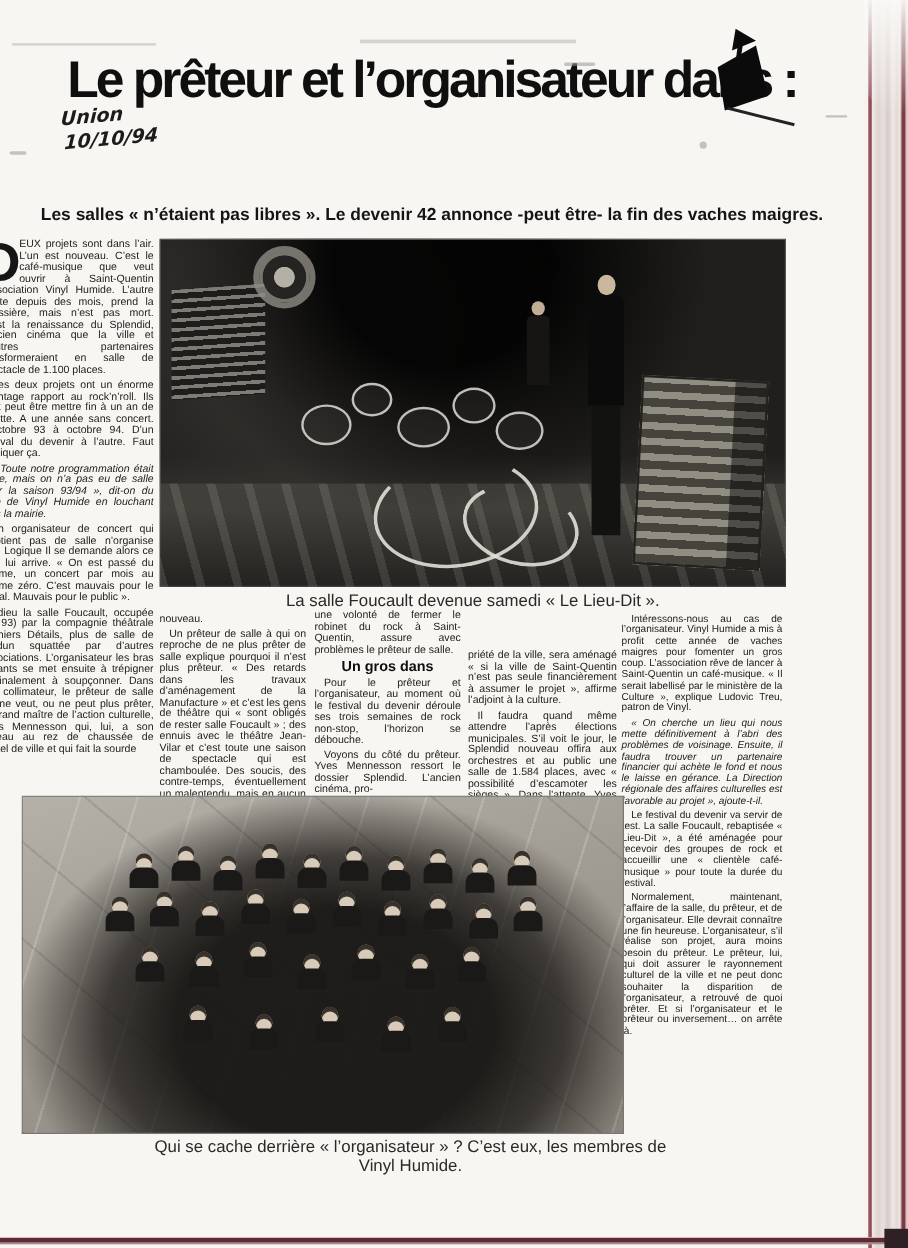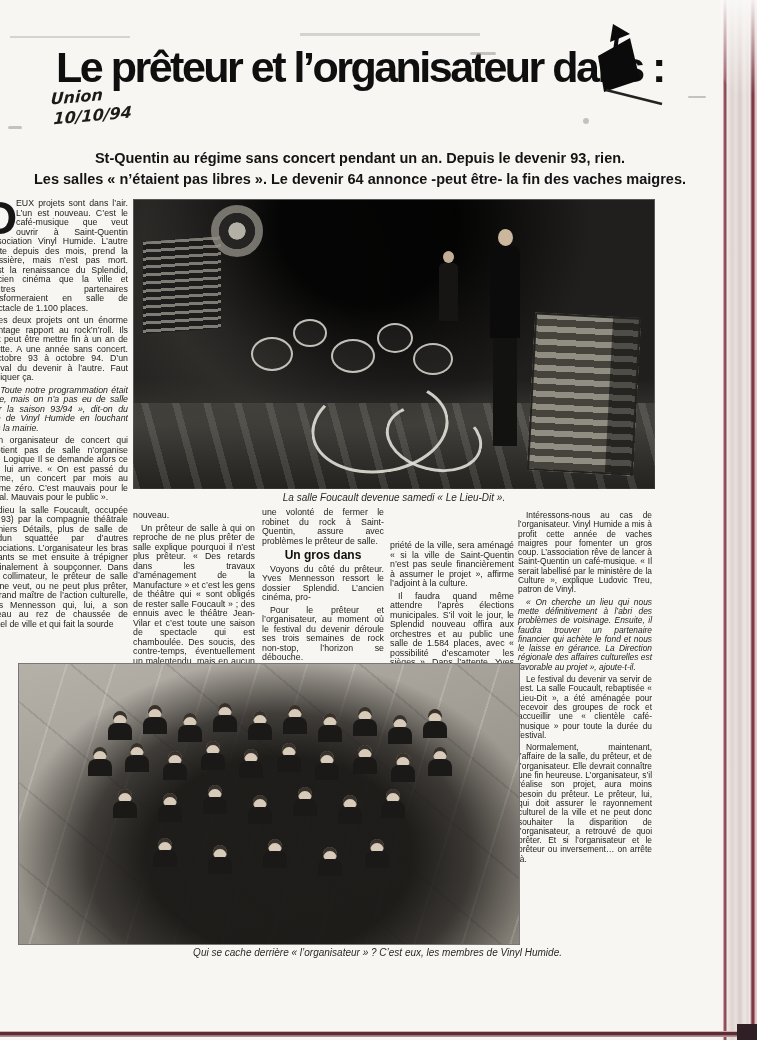--- a/index.html
+++ b/index.html
@@ -92,23 +92,23 @@
       repeating-linear-gradient(40deg,rgba(40,38,35,.12) 0 2px,rgba(0,0,0,0) 2px 62px),
       linear-gradient(165deg,#b5b0a8 0%,#a19c93 45%,#8b867d 100%);
     box-shadow:0 0 0 1px #777 inset;}
   .face{position:absolute;width:14px;height:15px;border-radius:50%;
     background:radial-gradient(circle at 50% 58%,#d8cbb9 0 46%,#b3a592 70%,#6e6459 100%);
     box-shadow:inset 0 4px 0 rgba(30,26,22,.85);}
   .face::after{content:"";position:absolute;left:-5px;top:12px;width:24px;height:17px;
     background:#1b1917;border-radius:8px 8px 0 0;}
 
   
-  .caption{position:absolute;font-style:italic;font-size:10px;color:#2a2927;z-index:4;}
+  .caption{position:absolute;font-size:14px;color:#2a2927;z-index:4;}
   .cap1{left:133px;top:492px;width:522px;text-align:center;}
-  .cap2{left:122px;top:947px;width:440px;text-align:right;}
+  .cap2{left:122px;top:947px;width:440px;text-align:center;}
 </style>
 </head>
 <body>
 
 <div class="page">
 
   <div class="streak" style="left:10px;top:36px;width:120px;"></div>
   <div class="streak" style="left:300px;top:33px;width:180px;height:3px;"></div>
   <div class="speck" style="left:583px;top:118px;width:6px;height:6px;border-radius:50%;"></div>
   <div class="speck" style="left:8px;top:126px;width:14px;height:3px;"></div>
@@ -122,22 +122,21 @@
     <span class="l2">10/10/94</span>
   </div>
 
   <svg class="inkblot" width="110" height="95">
     <polygon points="55,2 72,12 52,20" fill="#0b0b0b"></polygon>
     <rect x="56" y="14" width="4" height="16" fill="#0b0b0b" transform="rotate(8 58 22)"></rect>
     <polygon points="40,34 72,16 82,58 46,70" fill="#0b0b0b"></polygon>
     <line x1="48" y1="68" x2="104" y2="82" stroke="#222" stroke-width="2.5"></line>
   </svg>
 
-  <div class="standfirst sf1">St-Quentin au régime sans concert pendant un an. Depuis le devenir 93, rien.</div>
-  <div class="standfirst sf2">Les salles « n’étaient pas libres ». Le devenir 64 annonce -peut être- la fin des vaches maigres.</div>
+  <div class="standfirst sf2">Les salles « n’étaient pas libres ». Le devenir 42 annonce -peut être- la fin des vaches maigres.</div>
 
   <div class="col col1">
     <p class="noindent"><span class="dropcap">D</span><span>EUX projets sont dans l’air. L’un est nouveau. C’est le café-musique que veut ouvrir à Saint-Quentin l’association Vinyl Humide. L’autre existe depuis des mois, prend la poussière, mais n’est pas mort. C’est la renaissance du Splendid, l’ancien cinéma que la ville et d’autres partenaires transformeraient en salle de spectacle de 1.100 places.</span></p>
     <p>Ces deux projets ont un énorme avantage rapport au rock’n’roll. Ils vont peut être mettre fin à un an de disette. A une année sans concert. D’octobre 93 à octobre 94. D’un festival du devenir à l’autre. Faut expliquer ça.</p>
     <p class="q">« Toute notre programmation était prête, mais on n’a pas eu de salle pour la saison 93/94 », dit-on du côté de Vinyl Humide en louchant vers la mairie.</p>
     <p>Un organisateur de concert qui n’obtient pas de salle n’organise pas. Logique Il se demande alors ce qu’il lui arrive. « On est passé du rythme, un concert par mois au rythme zéro. C’est mauvais pour le moral. Mauvais pour le public ».</p>
     <p>Adieu la salle Foucault, occupée (en 93) par la compagnie théâtrale Derniers Détails, plus de salle de Verdun squattée par d’autres associations. L’organisateur les bras ballants se met ensuite à trépigner et finalement à soupçonner. Dans son collimateur, le prêteur de salle qui ne veut, ou ne peut plus prêter, le grand maître de l’action culturelle, Yves Mennesson qui, lui, a son bureau au rez de chaussée de l’hôtel de ville et qui fait la sourde</p>
   </div>
 
   <div class="photo1">
@@ -165,22 +164,22 @@
   <div class="caption cap1">La salle Foucault devenue samedi « Le Lieu-Dit ».</div>
 
   <div class="col col2">
     <p class="noindent">nouveau.</p>
     <p>Un prêteur de salle à qui on reproche de ne plus prêter de salle explique pourquoi il n’est plus prêteur. « Des retards dans les travaux d’aménagement de la Manufacture » et c’est les gens de théâtre qui « sont obligés de rester salle Foucault » ; des ennuis avec le théâtre Jean-Vilar et c’est toute une saison de spectacle qui est chamboulée. Des soucis, des contre-temps, éventuellement un malentendu, mais en aucun cas</p>
   </div>
 
   <div class="col col3">
     <p class="noindent">une volonté de fermer le robinet du rock à Saint-Quentin, assure avec problèmes le prêteur de salle.</p>
     <p class="subhead">Un gros dans</p>
+    <p>Pour le prêteur et l’organisateur, au moment où le festival du devenir déroule ses trois semaines de rock non-stop, l’horizon se débouche.</p>
     <p>Voyons du côté du prêteur. Yves Mennesson ressort le dossier Splendid. L’ancien cinéma, pro-</p>
-    <p>Pour le prêteur et l’organisateur, au moment où le festival du devenir déroule ses trois semaines de rock non-stop, l’horizon se débouche.</p>
   </div>
 
   <div class="col col4">
     <p class="noindent">priété de la ville, sera aménagé « si la ville de Saint-Quentin n’est pas seule financièrement à assumer le projet », affirme l’adjoint à la culture.</p>
     <p>Il faudra quand même attendre l’après élections municipales. S’il voit le jour, le Splendid nouveau offira aux orchestres et au public une salle de 1.584 places, avec « possibilité d’escamoter les sièges ». Dans l’attente, Yves Mennesson assure que la salle Foucault est à nouveau accessible aux</p>
   </div>
 
   <div class="col col5">
     <p>Intéressons-nous au cas de l’organisateur. Vinyl Humide a mis à profit cette année de vaches maigres pour fomenter un gros coup. L’association rêve de lancer à Saint-Quentin un café-musique. « Il serait labellisé par le ministère de la Culture », explique Ludovic Treu, patron de Vinyl.</p>
     <p class="q">« On cherche un lieu qui nous mette définitivement à l’abri des problèmes de voisinage. Ensuite, il faudra trouver un partenaire financier qui achète le fond et nous le laisse en gérance. La Direction régionale des affaires culturelles est favorable au projet », ajoute-t-il.</p>

